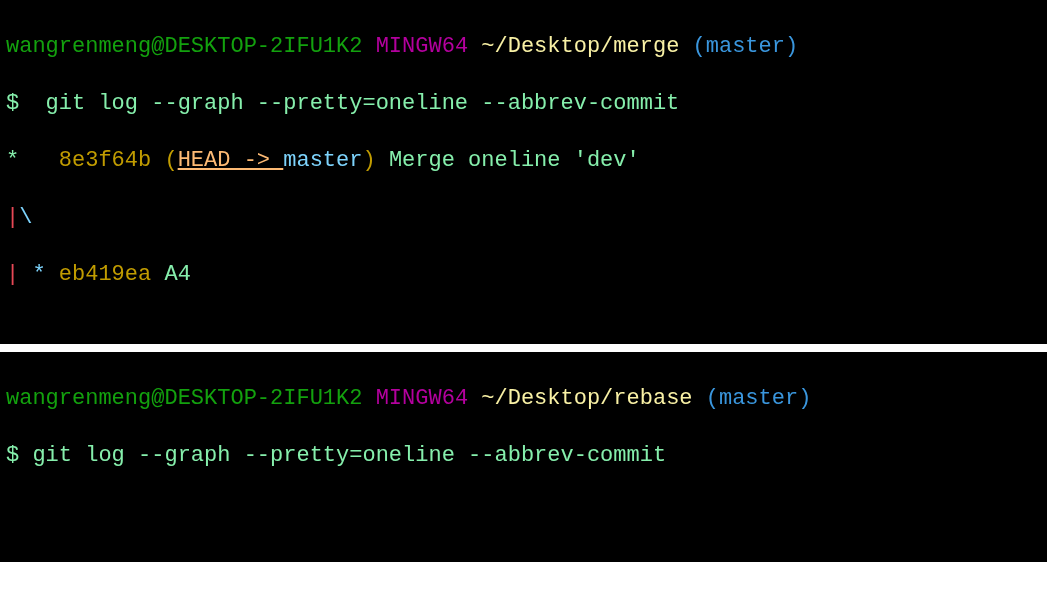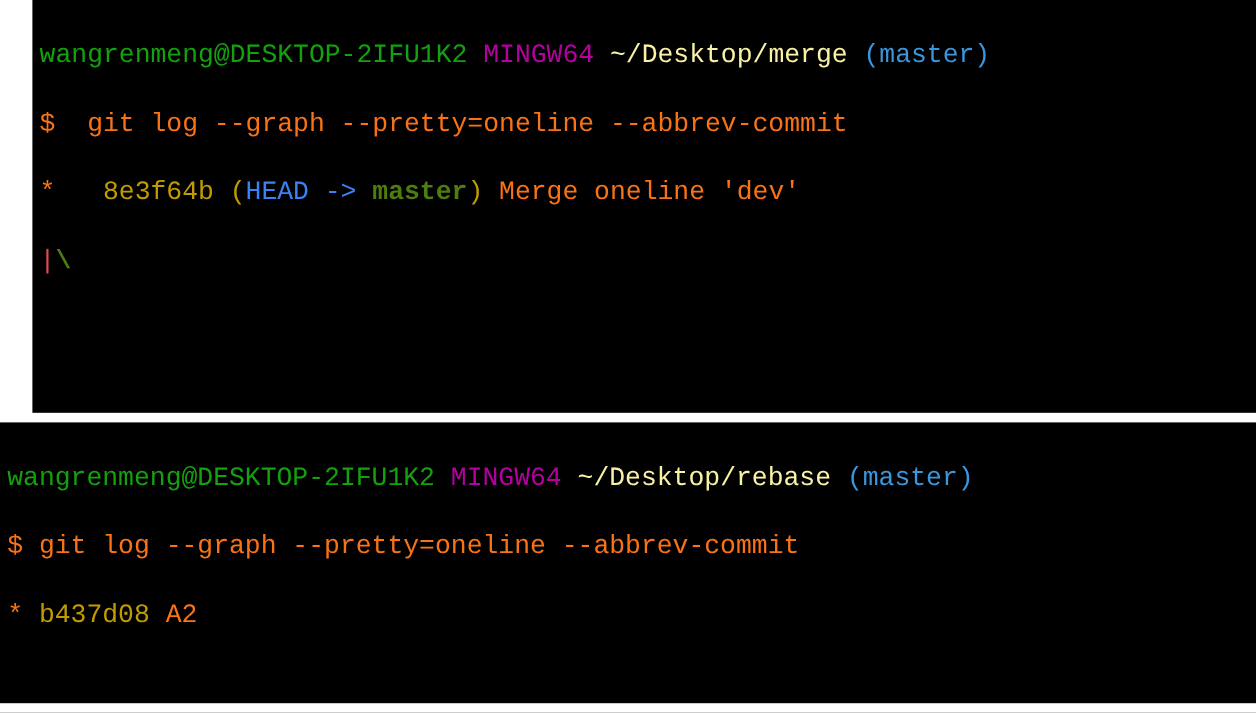--- a/index.html
+++ b/index.html
@@ -11,46 +11,46 @@
     font-size: 22px;
     line-height: 1.3;
   }
   .terminal {
     background: #000000;
     color: #cccccc;
     padding: 4px 6px;
     white-space: pre;
     overflow: hidden;
   }
-  .terminal.top { height: 344px; margin-bottom: 8px; margin-left: 27px; }
-  .terminal.bottom { height: 234px; }
+  .terminal.top { height: 344px; margin-bottom: 8px; }
+  .terminal.bottom { height: 210px; }
   .green  { color: #13a10e; }
-  .bgreen { color: #4d7c0f; font-weight: bold; }
+  .bgreen { color: #7dd3fc; }
   .magenta{ color: #b4009e; }
   .yellow { color: #f9f1a5; }
   .byellow{ color: #c19c00; text-align: center; }
   .cyan   { color: #3a96dd; }
-  .bcyan  { color: #3b82f6; }
-  .grey   { color: #f97316; }
+  .bcyan  { color: #fdba74; text-decoration: underline; }
+  .grey   { color: #86efac; }
   .red    { color: #e74856; }
 </style>
 </head>
 <body>
 
 <div class="terminal top">
 <div><span class="green">wangrenmeng@DESKTOP-2IFU1K2</span> <span class="magenta">MINGW64</span> <span class="yellow">~/Desktop/merge</span> <span class="cyan">(master)</span></div>
 <div class="grey">$  git log --graph --pretty=oneline --abbrev-commit</div>
 <div><span class="grey">*</span>   <span class="byellow">8e3f64b</span> <span class="byellow">(</span><span class="bcyan">HEAD -&gt; </span><span class="bgreen">master</span><span class="byellow">)</span><span class="grey"> Merge oneline 'dev'</span></div>
 <div><span class="red">|</span><span class="bgreen">\</span></div>
+<div><span class="red">|</span><span class="bgreen"> *</span> <span class="byellow">eb419ea</span> <span class="grey">A4</span></div>
 
 
 
 
 </div>
 
 <div class="terminal bottom">
 <div><span class="green">wangrenmeng@DESKTOP-2IFU1K2</span> <span class="magenta">MINGW64</span> <span class="yellow">~/Desktop/rebase</span> <span class="cyan">(master)</span></div>
 <div class="grey">$ git log --graph --pretty=oneline --abbrev-commit</div>
-<div><span class="grey">*</span> <span class="byellow">b437d08</span> <span class="grey">A2</span></div>
 
 
 
 </div>
 
 </body></html>

